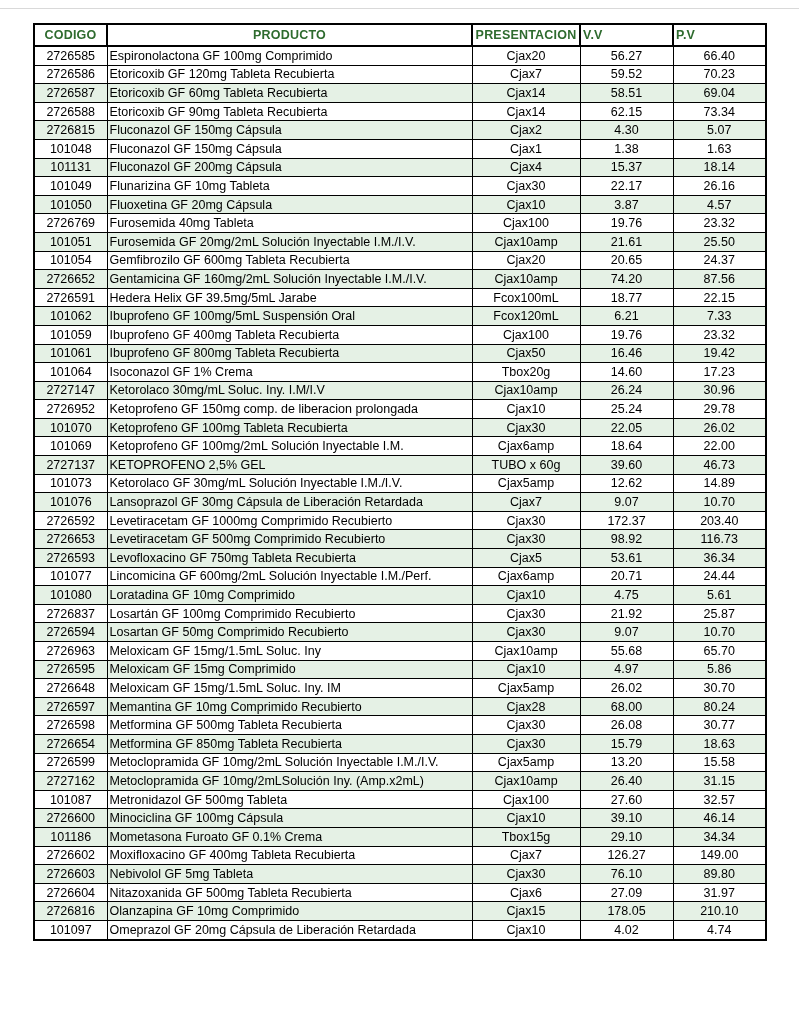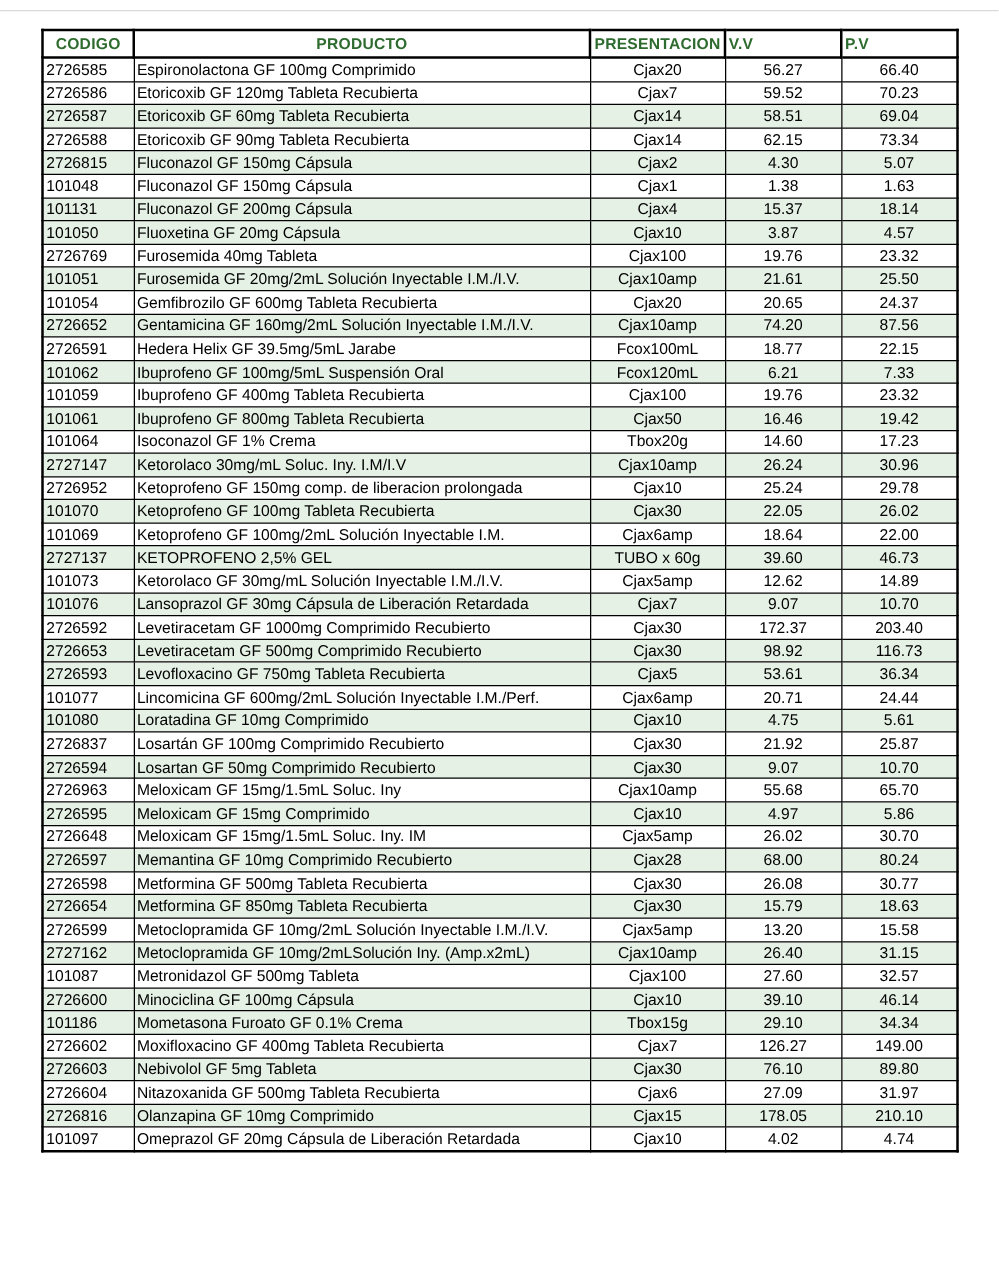--- a/index.html
+++ b/index.html
@@ -53,21 +53,21 @@
     color: #000;
     height: 17.6px;
     padding: 0 2px;
     white-space: nowrap;
     overflow: hidden;
     background: #ffffff;
   }
   tr.stripe td { background: var(--stripe, #e5f1e5); }
   th.h-center { text-align: center; }
   th.h-right  { text-align: left; padding-right: 5px; }
-  td.codigo       { text-align: left;  padding-right: 9px; }
+  td.codigo       { text-align: center;  padding-right: 9px; }
   td.producto     { text-align: left;   padding-left: 4px; }
   td.presentacion { text-align: center; }
   td.vv           { text-align: center; }
   td.pv           { text-align: center; }
 </style>
 </head>
 <body>
 
 <div class="page">
   <div class="top-hairline"></div>
@@ -132,20 +132,27 @@
           <td class="vv">1.38</td>
           <td class="pv">1.63</td>
         </tr>
         <tr class="stripe">
           <td class="codigo">101131</td>
           <td class="producto">Fluconazol GF 200mg Cápsula</td>
           <td class="presentacion">Cjax4</td>
           <td class="vv">15.37</td>
           <td class="pv">18.14</td>
         </tr>
+        <tr>
+          <td class="codigo">101049</td>
+          <td class="producto">Flunarizina GF 10mg Tableta</td>
+          <td class="presentacion">Cjax30</td>
+          <td class="vv">22.17</td>
+          <td class="pv">26.16</td>
+        </tr>
         <tr class="stripe">
           <td class="codigo">101050</td>
           <td class="producto">Fluoxetina GF 20mg Cápsula</td>
           <td class="presentacion">Cjax10</td>
           <td class="vv">3.87</td>
           <td class="pv">4.57</td>
         </tr>
         <tr>
           <td class="codigo">2726769</td>
           <td class="producto">Furosemida 40mg Tableta</td>

